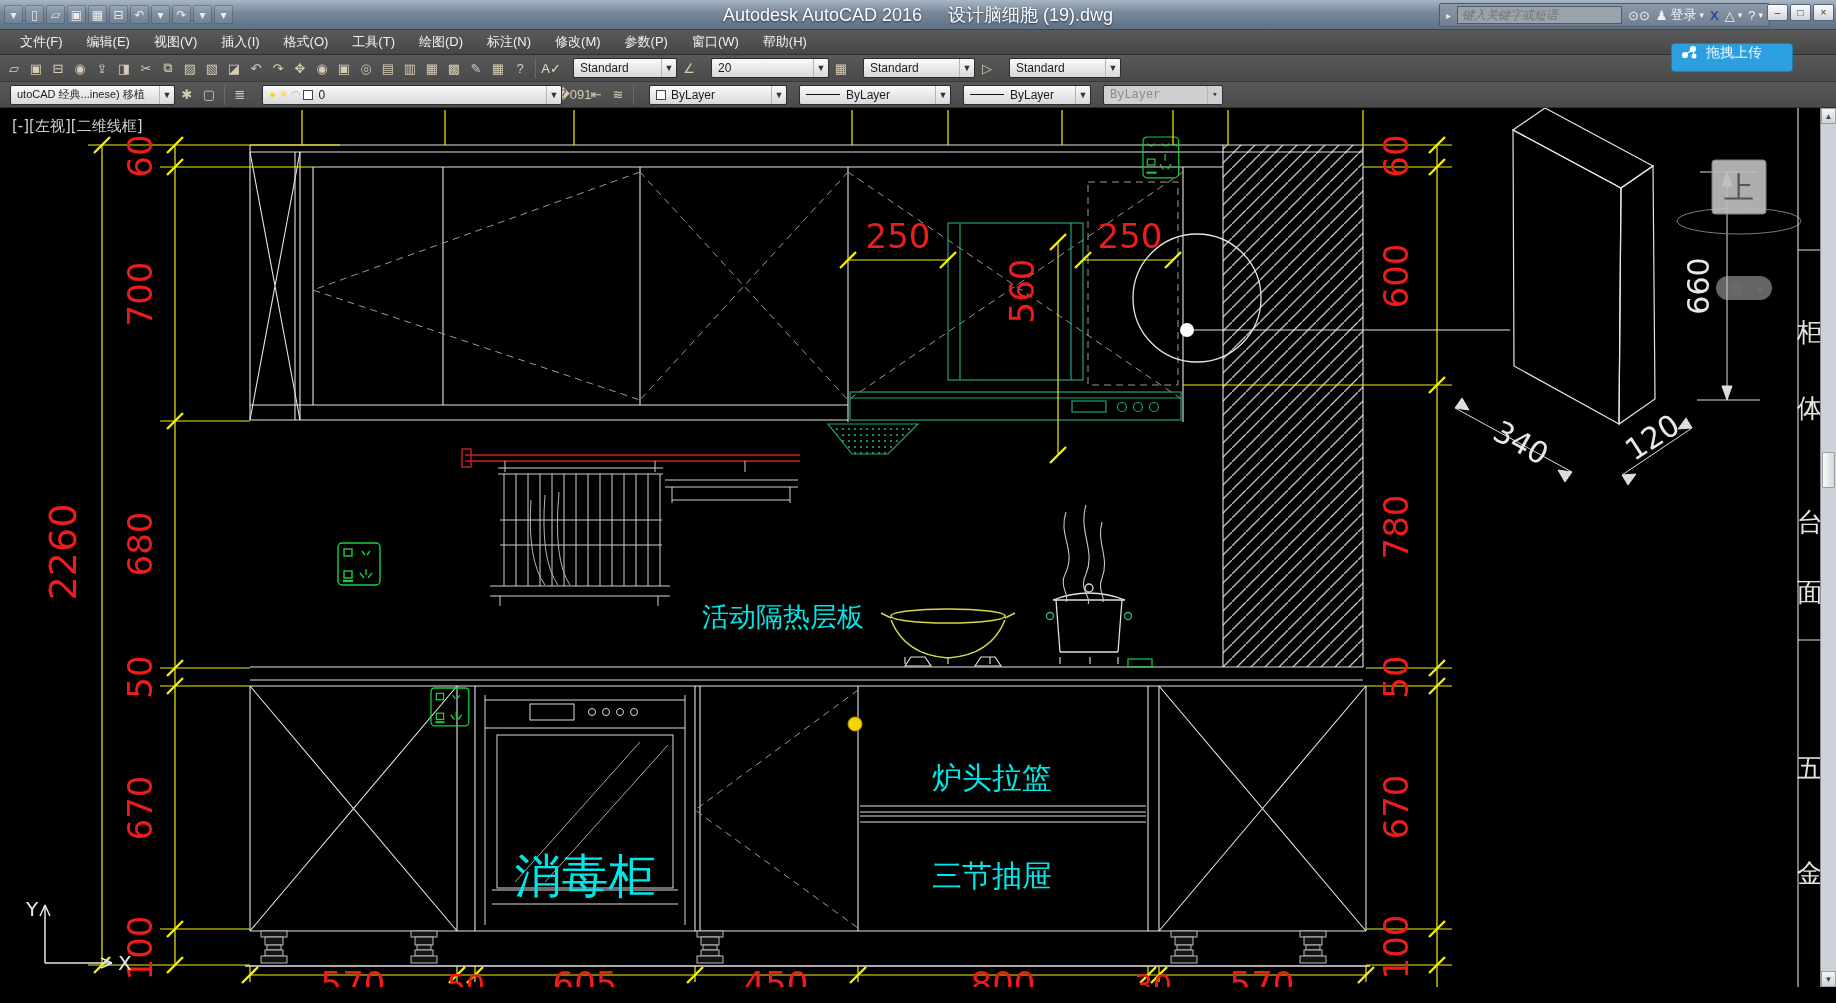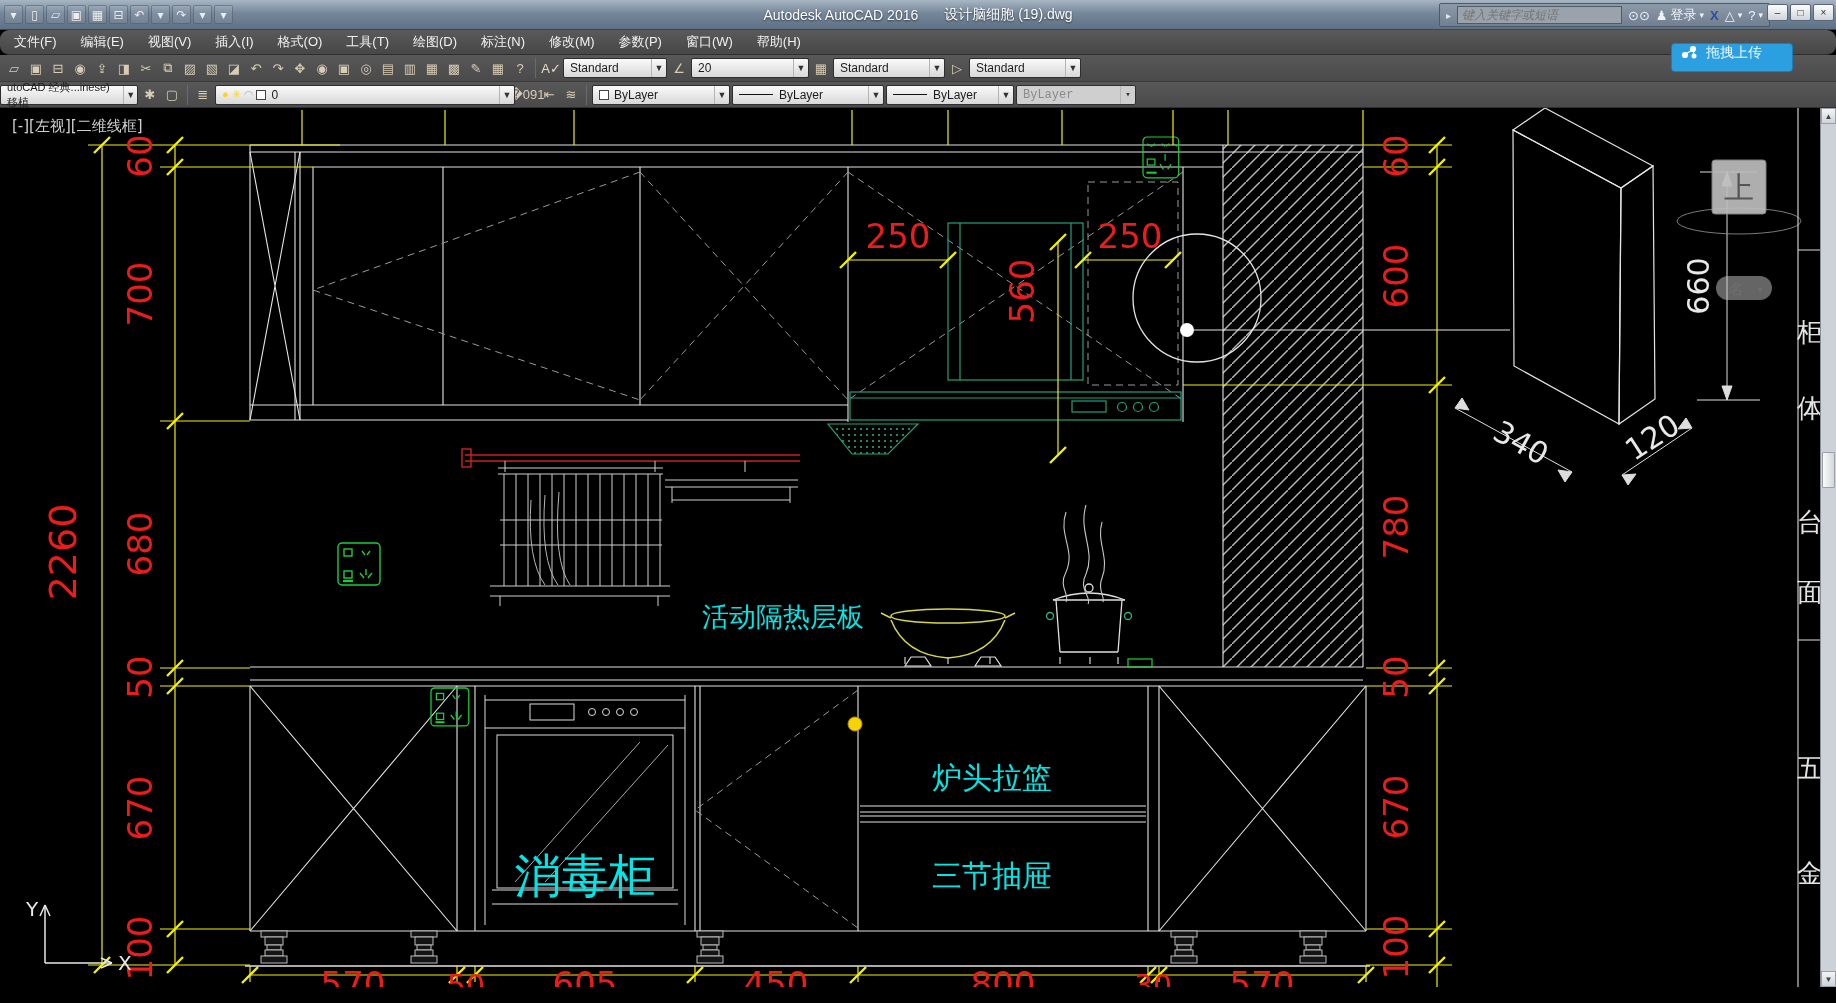--- a/index.html
+++ b/index.html
@@ -8,53 +8,53 @@
        font-family:"Liberation Sans","DejaVu Sans",sans-serif;background:#000;}
 
   
   .titlebar{position:absolute;left:0;top:0;width:1836px;height:30px;
     background:linear-gradient(#a8b6c4,#76879a 45%,#5f7185);display:flex;align-items:center;
     border-bottom:1px solid #3a4552;}
   .qat{display:flex;align-items:center;gap:2px;padding-left:4px;}
   .qat .tb-icon{width:19px;height:19px;font-size:12px;color:#ececec;background:rgba(255,255,255,.08);
     border:1px solid rgba(60,70,85,.45);border-radius:2px;display:flex;align-items:center;justify-content:center;}
   .win-title{position:absolute;left:0;right:0;top:0;height:30px;display:flex;gap:26px;align-items:center;justify-content:center;
-    color:#fdfdfd;font-size:14px;text-shadow:0 1px 2px #2c3642;pointer-events:none;}
+    color:#fdfdfd;font-size:18px;text-shadow:0 1px 2px #2c3642;pointer-events:none;}
   .infocenter{position:absolute;right:66px;top:3px;height:24px;display:flex;align-items:center;gap:6px;
     background:linear-gradient(#8d9aa9,#707f90);border:1px solid #4c5a6a;border-radius:2px;padding:0 6px;}
   .ic-exp{color:#dfe6ee;font-size:10px;}
   .search-box{width:165px;height:18px;background:#9aa2ab;border:1px solid #4f5b68;color:#454c55;
     font-style:italic;font-size:12px;padding:0 4px;font-family:"Liberation Sans",sans-serif;}
   .ic-btn{color:#eef2f7;font-size:13px;display:flex;align-items:center;gap:3px;}
   .win-btns{position:absolute;right:2px;top:4px;display:flex;gap:2px;}
   .win-btn{width:21px;height:17px;background:linear-gradient(#fdfdfd,#cfd4da);border:1px solid #5a6677;
     border-radius:2px;font-size:10px;display:flex;align-items:center;justify-content:center;color:#333;}
 
   
   .upload-badge{position:absolute;left:1672px;top:44px;width:120px;height:27px;z-index:40;
     background:#2b9fe0;border-radius:3px;display:flex;gap:6px;padding:0 8px;
     color:#eaf8ff;font-size:14px;box-shadow:0 0 0 1px #1d7db4;}
   .upload-badge .logo{width:20px;height:16px;}
 
   
   .menubar{position:absolute;left:0;top:30px;width:1836px;height:25px;
-    background:linear-gradient(#5a5a5a,#474747);display:flex;align-items:center;padding-left:2px;
-    border-bottom:1px solid #2f2f2f;border-radius:9px;}
+    background:linear-gradient(#5a5a5a,#474747);display:flex;align-items:center;padding-left:8px;
+    border-bottom:1px solid #2f2f2f;}
   .menu-item{color:#f0f0f0;font-size:13px;padding:3px 12px;}
 
   
   .tbrow{position:absolute;left:0;width:1836px;background:linear-gradient(#585858,#4a4a4a);
     display:flex;align-items:center;gap:2px;}
   .tbrow.r2{top:55px;height:27px;border-bottom:1px solid #3a3a3a;padding-left:4px;}
   .tbrow.r3{top:82px;height:26px;border-bottom:1px solid #303030;padding-left:0;}
   .tb-icon{width:20px;height:20px;display:flex;align-items:center;justify-content:center;
     color:#d8cdb4;font-size:13px;background:transparent;border:1px solid transparent;border-radius:2px;}
   .tb-sep{width:1px;height:20px;background:#3a3a3a;border-right:1px solid #6a6a6a;margin:0 3px;}
   .dd{height:20px;background:linear-gradient(#fafafa,#d8d8d8);border:1px solid #2e2e2e;border-radius:2px;
-    display:flex;align-items:center;font-size:12px;color:#1c1c1c;padding-left:6px;position:relative;}
+    display:flex;align-items:center;font-size:12px;color:#1c1c1c;padding-left:6px;position:relative;margin-left:10px;}
   .dd .caret{margin-left:auto;width:15px;height:100%;display:flex;align-items:center;justify-content:center;
     font-size:9px;color:#333;border-left:1px solid #b5b5b5;}
   .dd.disabled{background:#cfcfcf;color:#8a8a8a;}
   .swatch{width:10px;height:10px;background:#fff;border:1px solid #444;margin-right:5px;}
   .ltline{width:34px;height:1px;background:#111;margin-right:6px;}
   .mini{font-size:11px;line-height:1;margin-right:3px;}
   .mini.bulb{color:#ffd21f;} .mini.sun{color:#ffd21f;} .mini.lockc{color:#b9b9b9;}
 
   
   .canvas{position:absolute;left:0;top:108px;width:1836px;height:932px;background:#000;}
@@ -188,21 +188,21 @@
         <span class="caret">▼</span>
     </div>
     <span class="tb-icon">▷</span>
     <div class="dd" style="width:112px">
       <span>Standard</span>
         <span class="caret">▼</span>
     </div>
   </div>
 
   <div class="tbrow r3">
-    <div class="dd" style="width:138px">
+    <div class="dd" style="width:165px">
       <span style="font-size:11px">utoCAD 经典...inese) 移植</span>
       <span class="caret">▼</span>
     </div>
     <span style="display:flex;gap:2px">
         <span class="tb-icon">✱</span>
         <span class="tb-icon">▢</span>
       </span>
     <span class="tb-sep"></span>
     <span style="display:flex">
         <span class="tb-icon">≣</span>

